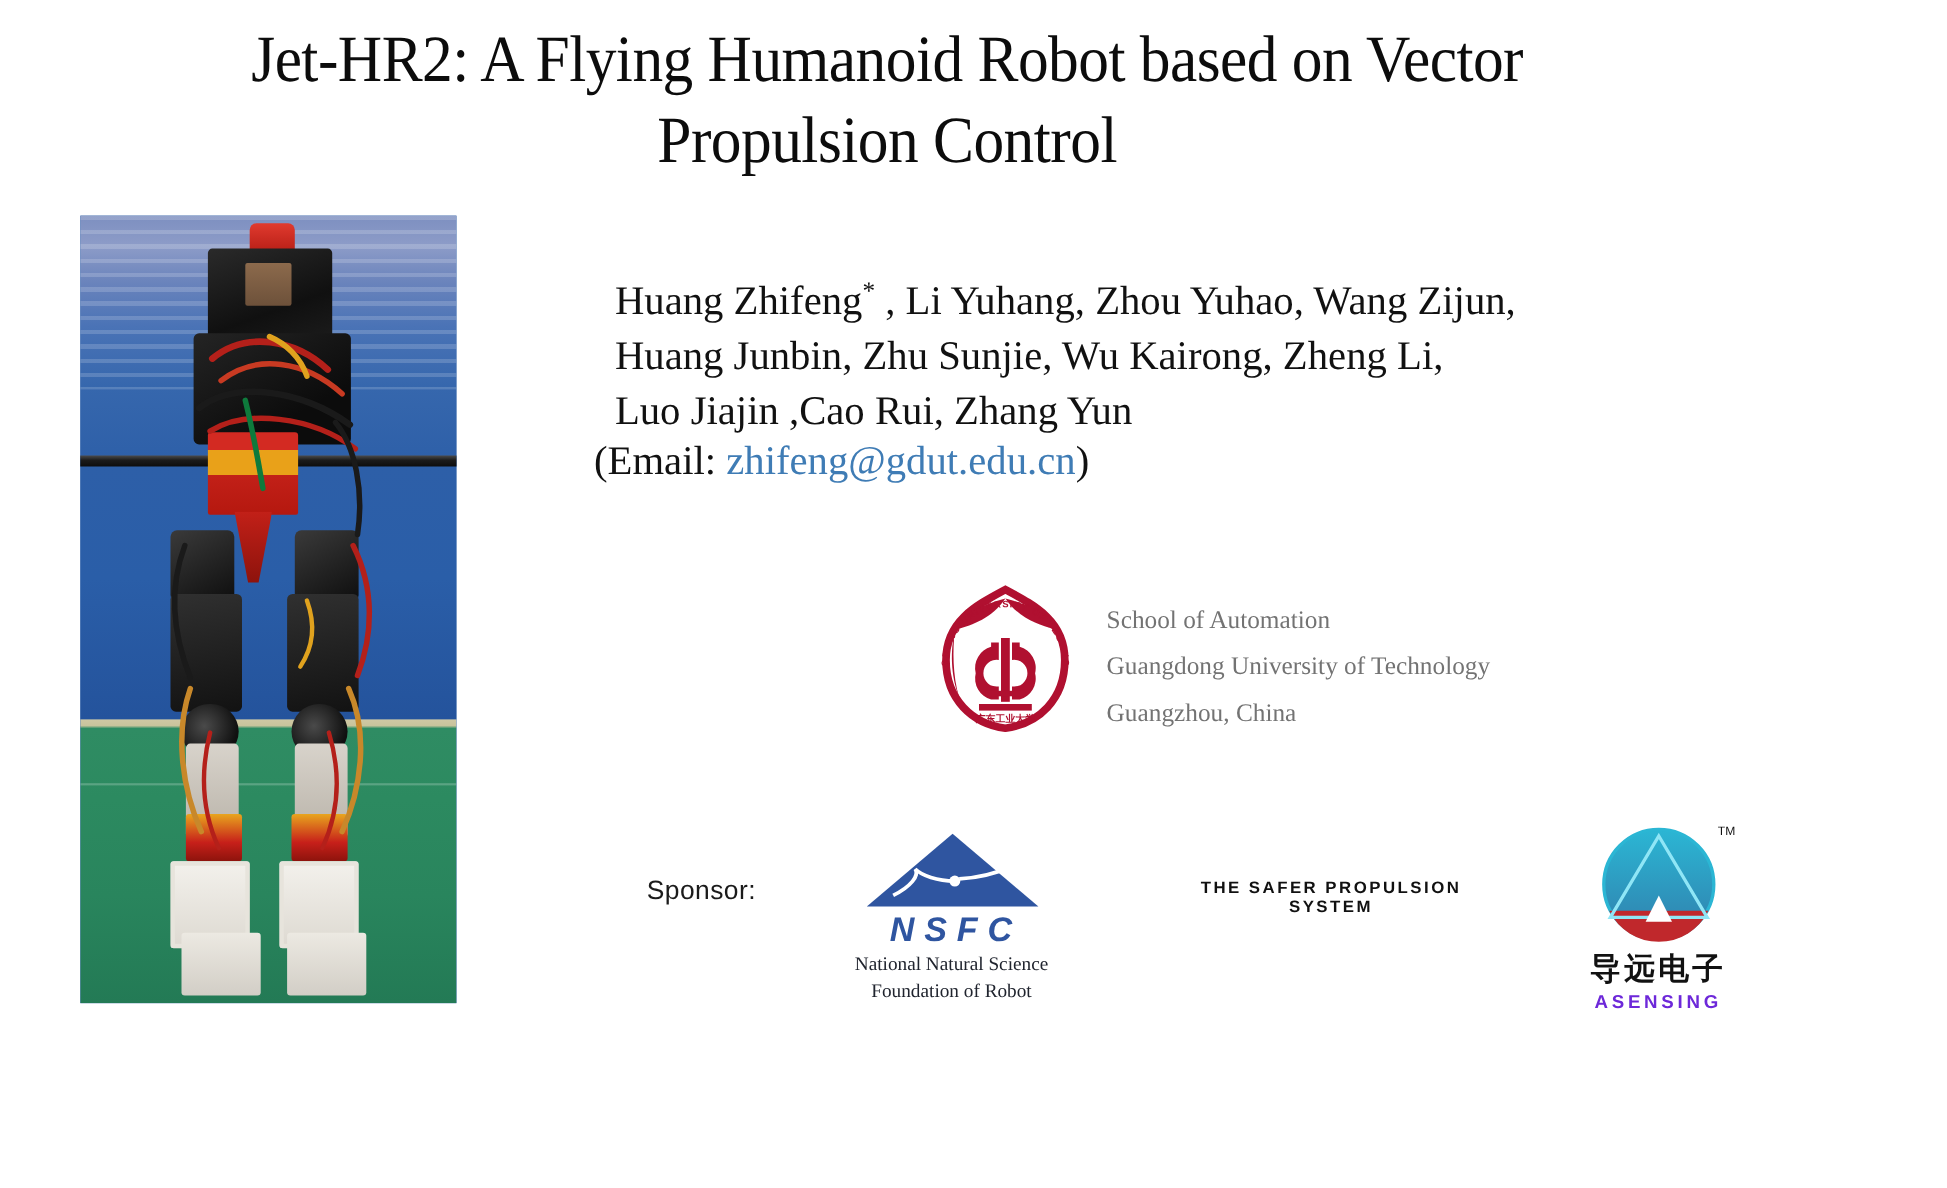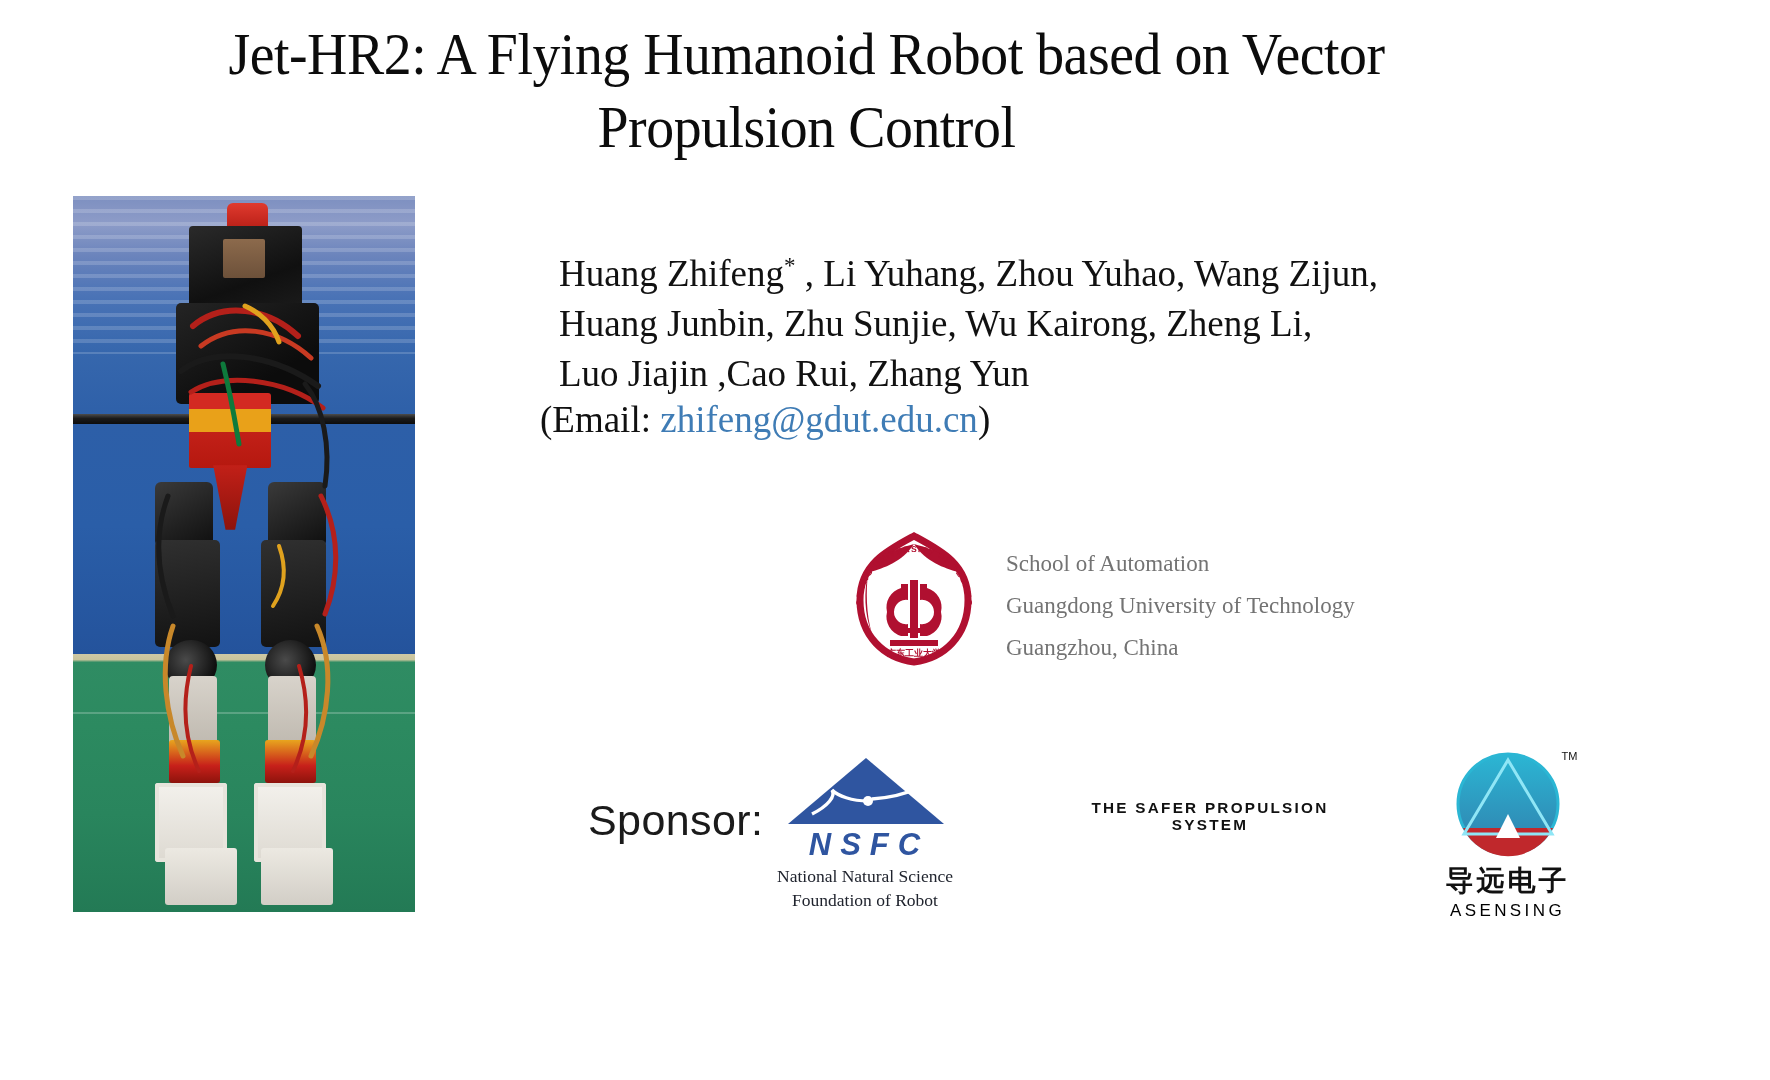--- a/index.html
+++ b/index.html
@@ -241,21 +241,21 @@
     white-space: nowrap;
     color: #737373;
   }
 
   
   #sponsor-label {
     position: absolute;
     left: 588px;
     top: 796px;
     font-family: "Liberation Sans", "DejaVu Sans", sans-serif;
-    font-size: 43px;
+    font-size: 24px;
     color: #1b1b1b;
     letter-spacing: .4px;
   }
   #sponsor-row {
     position: absolute;
     left: 740px;
     top: 740px;
     width: 930px;
     height: 180px;
   }
@@ -349,24 +349,24 @@
   #asensing-logo .as-cn {
     font-family: "DejaVu Sans", "Liberation Sans", sans-serif;
     font-weight: 700;
     font-size: 28px;
     letter-spacing: 3px;
     color: #111;
     margin-top: 2px;
   }
   #asensing-logo .as-en {
     font-family: "Liberation Sans", "DejaVu Sans", sans-serif;
-    font-weight: 400;
+    font-weight: 700;
     font-size: 17px;
     letter-spacing: 3.4px;
-    color: #000000;
+    color: #6d28d9;
     margin-top: 1px;
   }
 </style>
 </head>
 <body>
 
 <div id="title-block">
   <div class="tline">Jet-HR2:  A Flying Humanoid Robot based on Vector</div>
   <div class="tline">Propulsion Control</div>
 </div>

